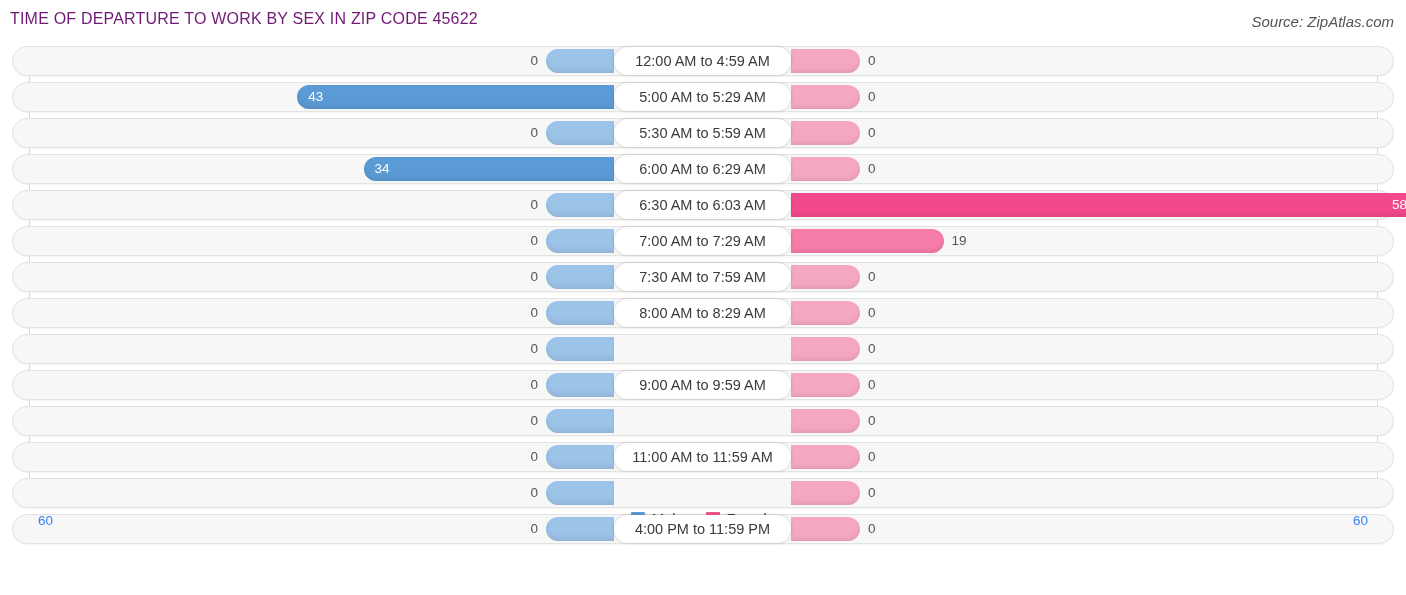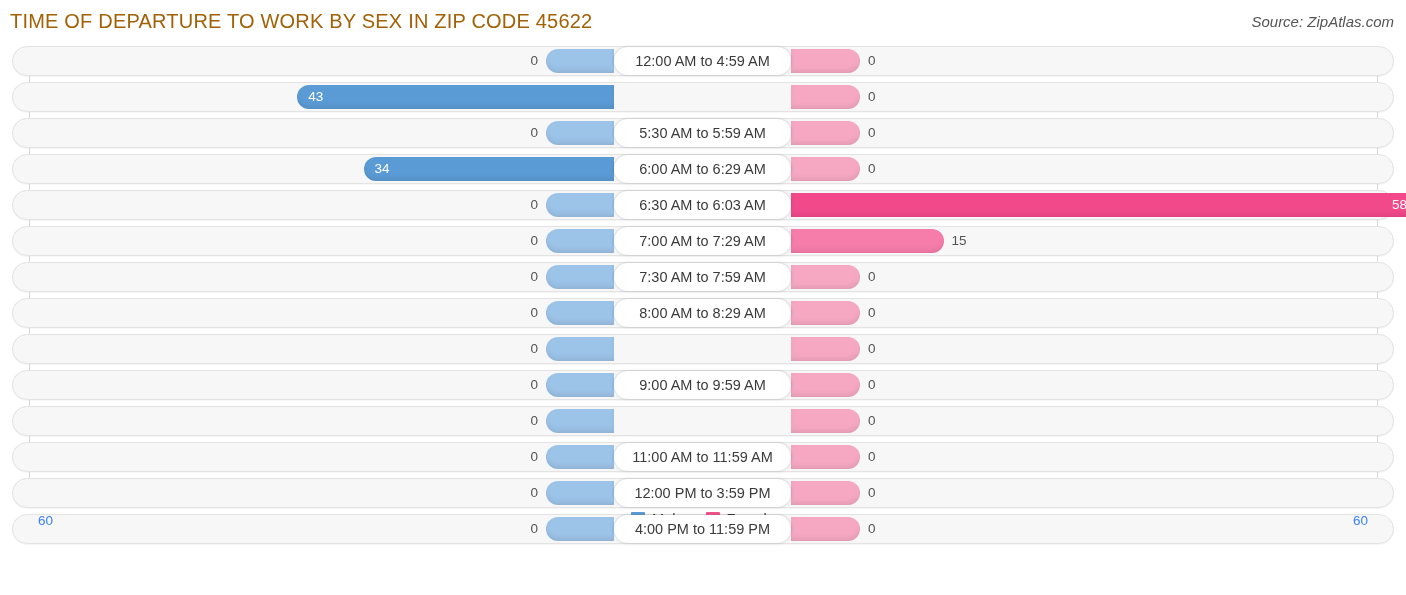--- a/index.html
+++ b/index.html
@@ -18,23 +18,23 @@
 
   
   .header {
     position: relative;
     height: 46px;
   }
   .chart-title {
     position: absolute;
     left: 10px;
     top: 10px;
-    font-size: 20px;
+    font-size: 16px;
     letter-spacing: 0.2px;
-    color: #a16207;
+    color: #701a75;
     white-space: nowrap;
   }
   .chart-source {
     position: absolute;
     right: 12px;
     top: 13px;
     font-size: 15px;
     font-style: italic;
     color: #555555;
     white-space: nowrap;
@@ -214,20 +214,21 @@
         <div class="val-out right" style="left: 868px;">0</div>
         <div class="cat-pill">12:00 AM to 4:59 AM</div>
       </div>
       <div class="row">
         <div class="track"></div>
         <div class="bar bar-male has-value" style="left: 297.233px; width: 316.767px;">
           <span class="bar-label-in">43</span>
         </div>
         <div class="bar bar-female" style="left: 791px; width: 69px;"></div>
         <div class="val-out right" style="left: 868px;">0</div>
+        <div class="cat-pill">5:00 AM to 5:29 AM</div>
       </div>
       <div class="row">
         <div class="track"></div>
         <div class="bar bar-male" style="left: 546px; width: 68px;"></div>
         <div class="val-out left" style="right: 868px;">0</div>
         <div class="bar bar-female" style="left: 791px; width: 69px;"></div>
         <div class="val-out right" style="left: 868px;">0</div>
         <div class="cat-pill">5:30 AM to 5:59 AM</div>
       </div>
       <div class="row">
@@ -246,21 +247,21 @@
         <div class="bar bar-female has-value hot" style="left: 791px; width: 627px;">
           <span class="bar-label-in">58</span>
         </div>
         <div class="cat-pill">6:30 AM to 6:03 AM</div>
       </div>
       <div class="row">
         <div class="track"></div>
         <div class="bar bar-male" style="left: 546px; width: 68px;"></div>
         <div class="val-out left" style="right: 868px;">0</div>
         <div class="bar bar-female has-value" style="left: 791px; width: 152.533px;"></div>
-        <div class="val-out right" style="left: 951.533px;">15</div>
+        <div class="val-out right" style="left: 951.533px;">19</div>
         <div class="cat-pill">7:00 AM to 7:29 AM</div>
       </div>
       <div class="row">
         <div class="track"></div>
         <div class="bar bar-male" style="left: 546px; width: 68px;"></div>
         <div class="val-out left" style="right: 868px;">0</div>
         <div class="bar bar-female" style="left: 791px; width: 69px;"></div>
         <div class="val-out right" style="left: 868px;">0</div>
         <div class="cat-pill">7:30 AM to 7:59 AM</div>
       </div>
@@ -301,21 +302,20 @@
         <div class="bar bar-female" style="left: 791px; width: 69px;"></div>
         <div class="val-out right" style="left: 868px;">0</div>
         <div class="cat-pill">11:00 AM to 11:59 AM</div>
       </div>
       <div class="row">
         <div class="track"></div>
         <div class="bar bar-male" style="left: 546px; width: 68px;"></div>
         <div class="val-out left" style="right: 868px;">0</div>
         <div class="bar bar-female" style="left: 791px; width: 69px;"></div>
         <div class="val-out right" style="left: 868px;">0</div>
-        <div class="cat-pill">12:00 PM to 3:59 PM</div>
       </div>
       <div class="row">
         <div class="track"></div>
         <div class="bar bar-male" style="left: 546px; width: 68px;"></div>
         <div class="val-out left" style="right: 868px;">0</div>
         <div class="bar bar-female" style="left: 791px; width: 69px;"></div>
         <div class="val-out right" style="left: 868px;">0</div>
         <div class="cat-pill">4:00 PM to 11:59 PM</div>
       </div>
     </div>

